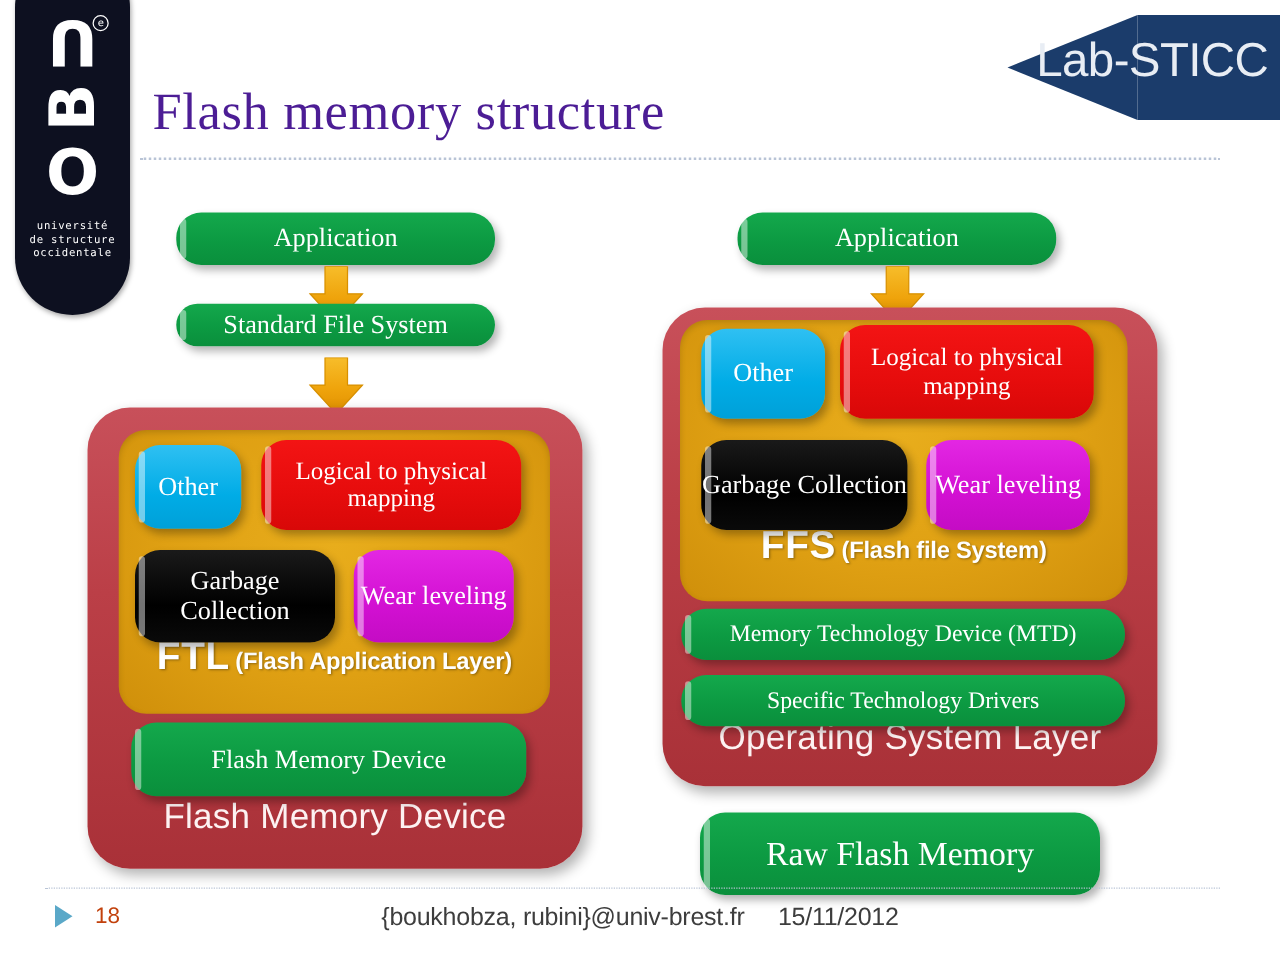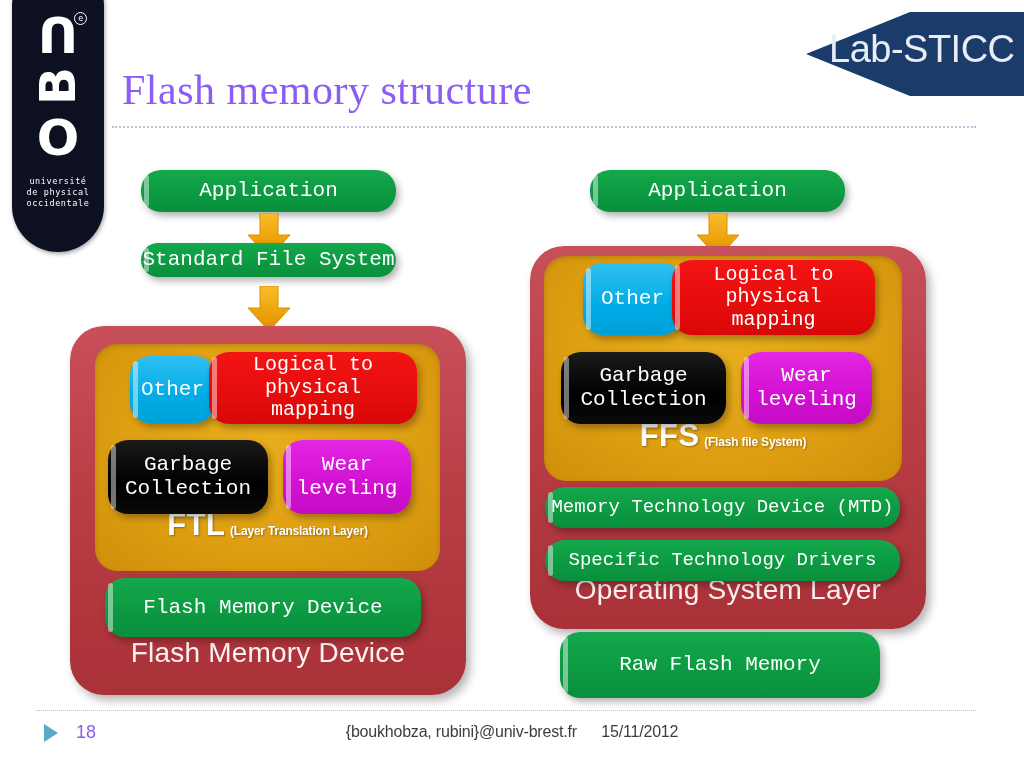--- a/index.html
+++ b/index.html
@@ -120,21 +120,21 @@
     white-space: nowrap;
   }
 
   
   #page-title {
     position: absolute;
     left: 122px;
     top: 66px;
     font-family: "Liberation Serif", serif;
     font-size: 42px;
-    color: #8b5cf6;
+    color: #4c1d95;
     letter-spacing: 0.5px;
     white-space: nowrap;
   }
   #title-rule {
     position: absolute;
     left: 112px;
     top: 126px;
     width: 864px;
     height: 0;
     border-top: 2px dotted #b9c4d6;
@@ -143,42 +143,41 @@
   
   .box {
     position: absolute;
     box-sizing: border-box;
     border-radius: 20px;
     display: flex;
     align-items: center;
     justify-content: center;
     text-align: center;
     color: #ffffff;
-    font-family: Liberation Mono, monospace;
+    font-family: Liberation Serif, serif;
     line-height: 1.12;
     box-shadow: 3px 4px 7px rgba(0,0,0,0.30);
   }
   .box::after {
     
     content: "";
     position: absolute;
     left: 3px;
     top: 5px;
     bottom: 5px;
     width: 5px;
     border-radius: 4px;
     background: rgba(255,255,255,0.45);
     pointer-events: none;
   }
   .green {
     background: linear-gradient(180deg, #14a84c 0%, #0c9a42 55%, #0a8f3c 100%);
   }
   .cyan {
     background: linear-gradient(180deg, #2fc0f2 0%, #00ace6 60%, #00a0d8 100%);
-    margin-left: 22px;
   }
   .red {
     background: linear-gradient(180deg, #f31414 0%, #e60c0c 60%, #d80808 100%);
   }
   .black {
     background: linear-gradient(180deg, #1a1a1a 0%, #000000 60%, #0a0a0a 100%);
   }
   .magenta {
     background: linear-gradient(180deg, #e327e3 0%, #d210d2 60%, #c40cc4 100%);
   }
@@ -226,21 +225,21 @@
     color: #ffffff;
     white-space: nowrap;
   }
   .orange-label .abbr {
     font-size: 31px;
     font-weight: bold;
     letter-spacing: 0.5px;
     text-shadow: 1px 1px 2px rgba(0,0,0,0.35);
   }
   .orange-label .full {
-    font-size: 12px;
+    font-size: 19px;
     font-weight: bold;
     letter-spacing: -0.2px;
     text-shadow: 1px 1px 2px rgba(0,0,0,0.35);
   }
 
   
   #footer-rule {
     position: absolute;
     left: 36px;
     top: 710px;
@@ -257,30 +256,30 @@
     border-top: 9px solid transparent;
     border-bottom: 9px solid transparent;
     border-left: 14px solid #5aa8c8;
   }
   #footer-page {
     position: absolute;
     left: 76px;
     top: 722px;
     font-family: "Liberation Sans", sans-serif;
     font-size: 18px;
-    color: #8b5cf6;
+    color: #c2410c;
   }
   #footer-center {
     position: absolute;
     left: 0;
     top: 723px;
     width: 1024px;
     text-align: center;
     font-family: "Liberation Sans", sans-serif;
-    font-size: 16px;
+    font-size: 20px;
     color: #3d3d3d;
     letter-spacing: -0.2px;
   }
   #footer-center .gap { display: inline-block; width: 16px; }
 </style>
 </head>
 <body>
 
 <div id="slide">
 
@@ -288,21 +287,21 @@
     <div id="ueb-badge">
       <span class="circ">e</span>
     </div>
     <div id="ubo-letters">
       <span class="ubo-glyph rot180">U</span>
       <span class="ubo-glyph rot90">B</span>
       <span class="ubo-glyph">O</span>
     </div>
     <div id="ubo-sub">
       <div>université</div>
-      <div>de physical</div>
+      <div>de structure</div>
       <div>occidentale</div>
     </div>
   </div>
 
   <div id="labsticc">
     <div id="labsticc-tri"></div>
     <div id="labsticc-bar"></div>
     <div id="labsticc-text">Lab-STICC</div>
   </div>
 
@@ -336,21 +335,21 @@
     </svg>
   </div>
 
   <div class="redbox" style="left:70px; top:326px; width:396px; height:369px;">
     <div class="redbox-label" style="top:311px;">Flash Memory Device</div>
   </div>
 
   <div class="orangebox" style="left:95px; top:344px; width:345px; height:227px;">
     <div class="orange-label" style="top:163px;">
       <span class="abbr">FTL</span>
-      <span class="full">(Layer Translation Layer)</span>
+      <span class="full">(Flash Application Layer)</span>
     </div>
   </div>
 
   <div class="box cyan" style="left:108px; top:356px; width:85px; height:67px; font-size:21px;">
     <span>Other</span>
   </div>
 
   <div class="box red" style="left:209px; top:352px; width:208px; height:72px; font-size:20px; padding:0 8px;">
     <span>Logical to physical mapping</span>
   </div>
@@ -405,21 +404,21 @@
   </div>
 
   <div class="box green" style="left:545px; top:540px; width:355px; height:41px; font-size:19px;">
     <span>Specific Technology Drivers</span>
   </div>
 
   <div class="box green" style="left:545px; top:487px; width:355px; height:41px; font-size:19px;">
     <span>Memory Technology Device (MTD)</span>
   </div>
 
-  <div class="box green" style="left:560px; top:632px; width:320px; height:66px; font-size:21px;">
+  <div class="box green" style="left:560px; top:650px; width:320px; height:66px; font-size:27px;">
     <span>Raw Flash Memory</span>
   </div>
 
   <div id="footer-rule"></div>
   <div id="footer-bullet"></div>
   <div id="footer-page">18</div>
   <div id="footer-center">
     <span>{boukhobza, rubini}@univ-brest.fr</span>
     <span class="gap"></span>
     <span>15/11/2012</span>

